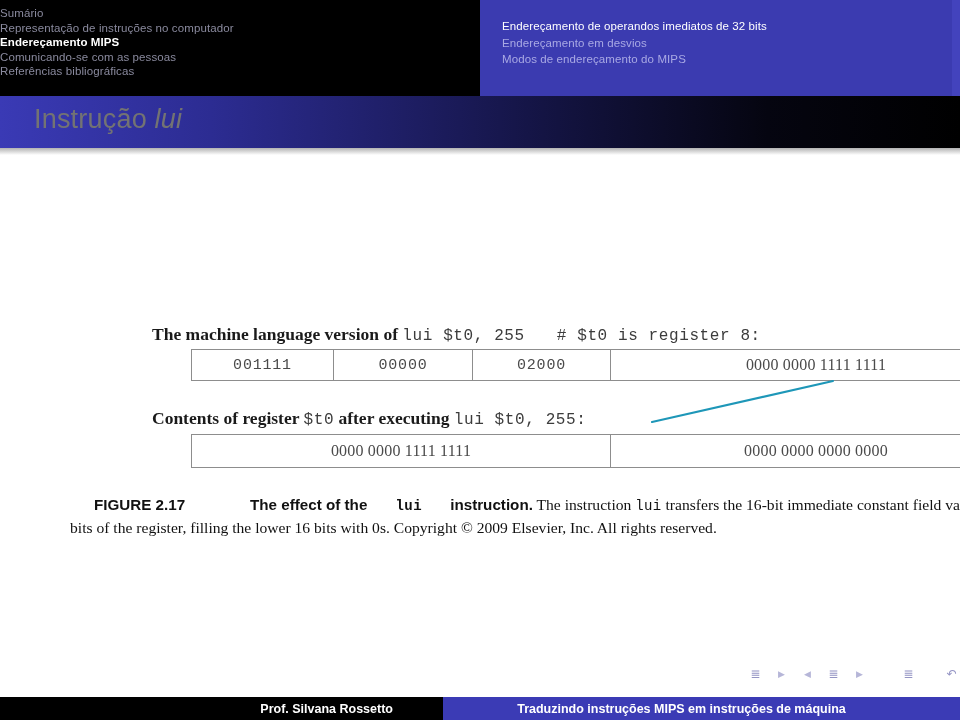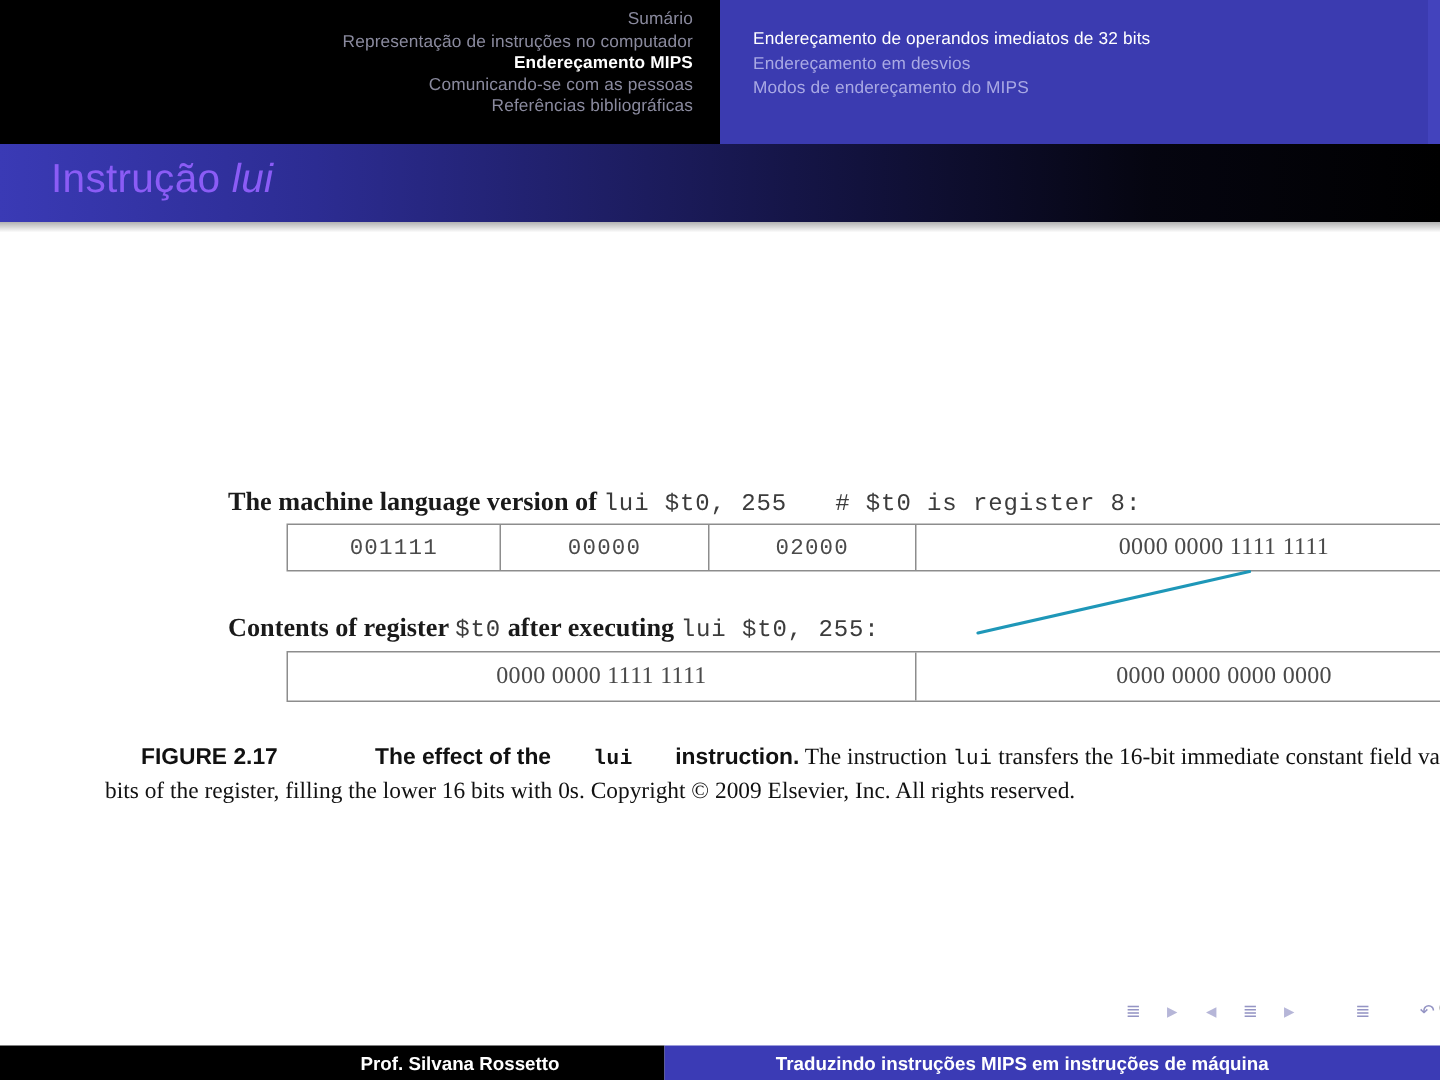--- a/index.html
+++ b/index.html
@@ -17,21 +17,20 @@
   }
 
   
   #headbar {
     position: absolute; left: 0; top: 0; width: 960px; height: 96px;
     background: #000000;
   }
   #nav-left {
     position: absolute; left: 0; top: 0; width: 480px; height: 96px;
     background: #000000;
-    text-align: right;
     padding: 6px 18px 0 0;
   }
   #nav-right {
     position: absolute; left: 480px; top: 0; width: 480px; height: 96px;
     background: #3b3bb0;
     padding: 18px 0 0 22px;
   }
   #nav-right-edge {
     position: absolute; left: 952px; top: 0; width: 8px; height: 96px;
     background: #4343bd;
@@ -51,21 +50,21 @@
   #titlebar {
     position: absolute; left: 0; top: 96px; width: 960px; height: 52px;
     background: linear-gradient(to right, #3a3ab5 0%, #2c2c92 22%, #151547 55%, #050510 80%, #000000 100%);
   }
   #titlebar-shadow {
     position: absolute; left: 0; top: 148px; width: 960px; height: 7px;
     background: linear-gradient(to bottom, rgba(0,0,0,0.30), rgba(0,0,0,0));
   }
   #frametitle {
     position: absolute; left: 34px; top: 104px;
-    color: #8b5cf6;
+    color: #737373;
     font-size: 27px;
     font-weight: 300;
     letter-spacing: 0.2px;
     white-space: nowrap;
   }
   #frametitle .mono-it { font-style: italic; }
 
   
   #figure {
     position: absolute; left: 0; top: 300px; width: 960px; height: 260px;
@@ -166,21 +165,21 @@
     position: absolute; left: 0; top: 697px; width: 960px; height: 23px;
     display: flex;
   }
   #foot-author {
     width: 443px; height: 23px;
     background: #000000;
     color: #ffffff;
     display: flex;
     align-items: center;
     justify-content: flex-end;
-    padding-right: 70px;
+    padding-right: 50px;
     font-size: 12.5px;
     font-weight: bold;
     white-space: nowrap;
   }
   #foot-title {
     flex: 1; height: 23px;
     background: #3b3bb5;
     color: #ffffff;
     display: flex;
     align-items: center;

